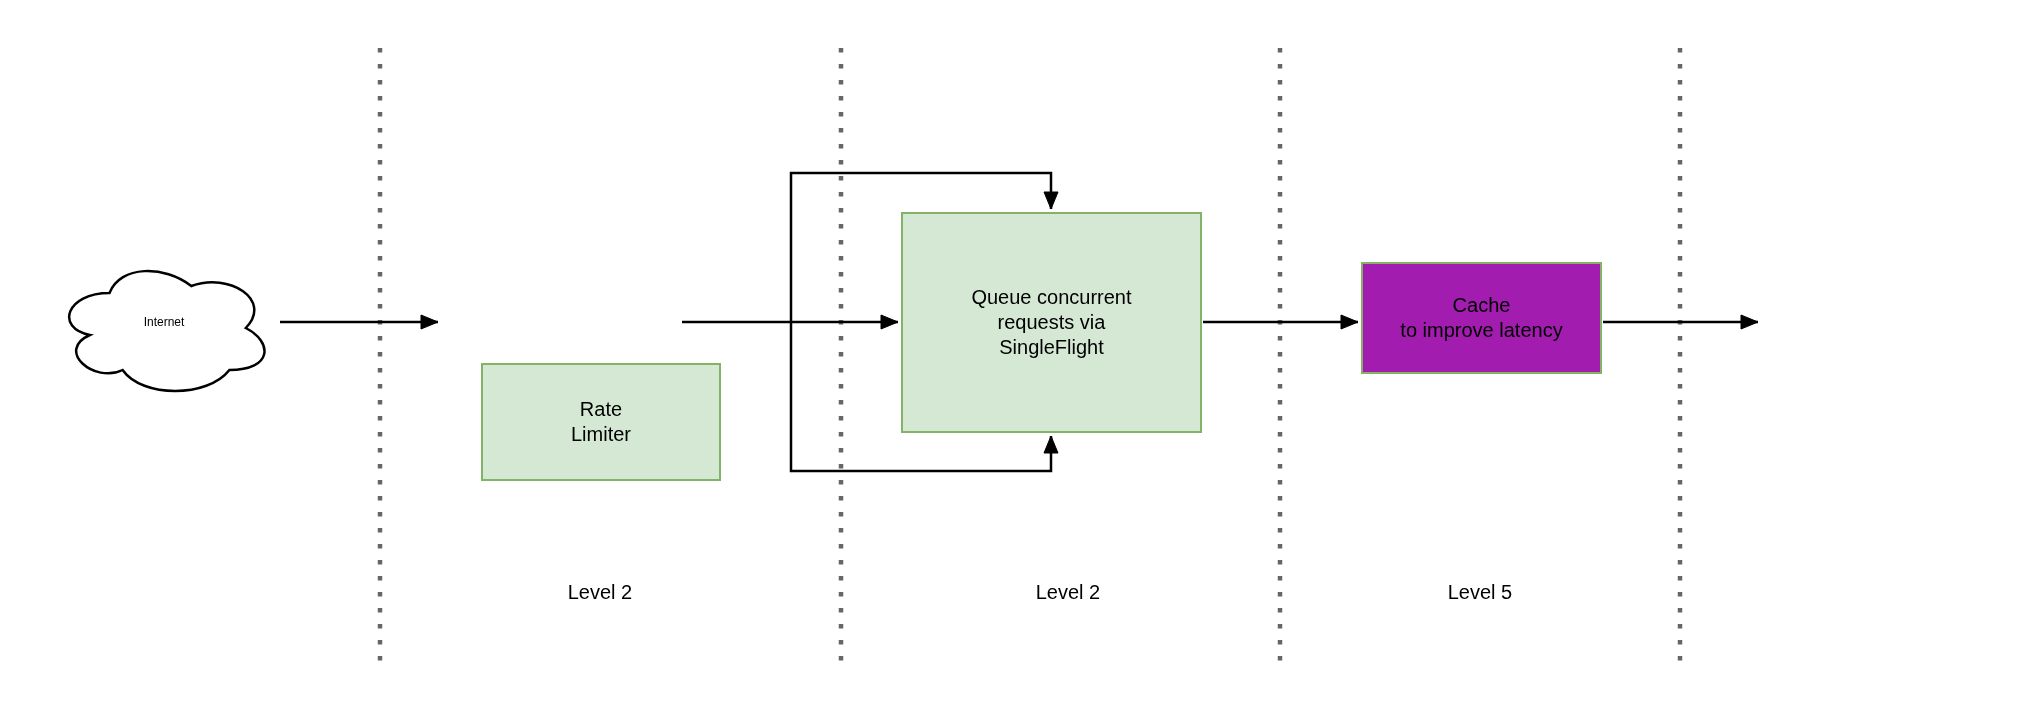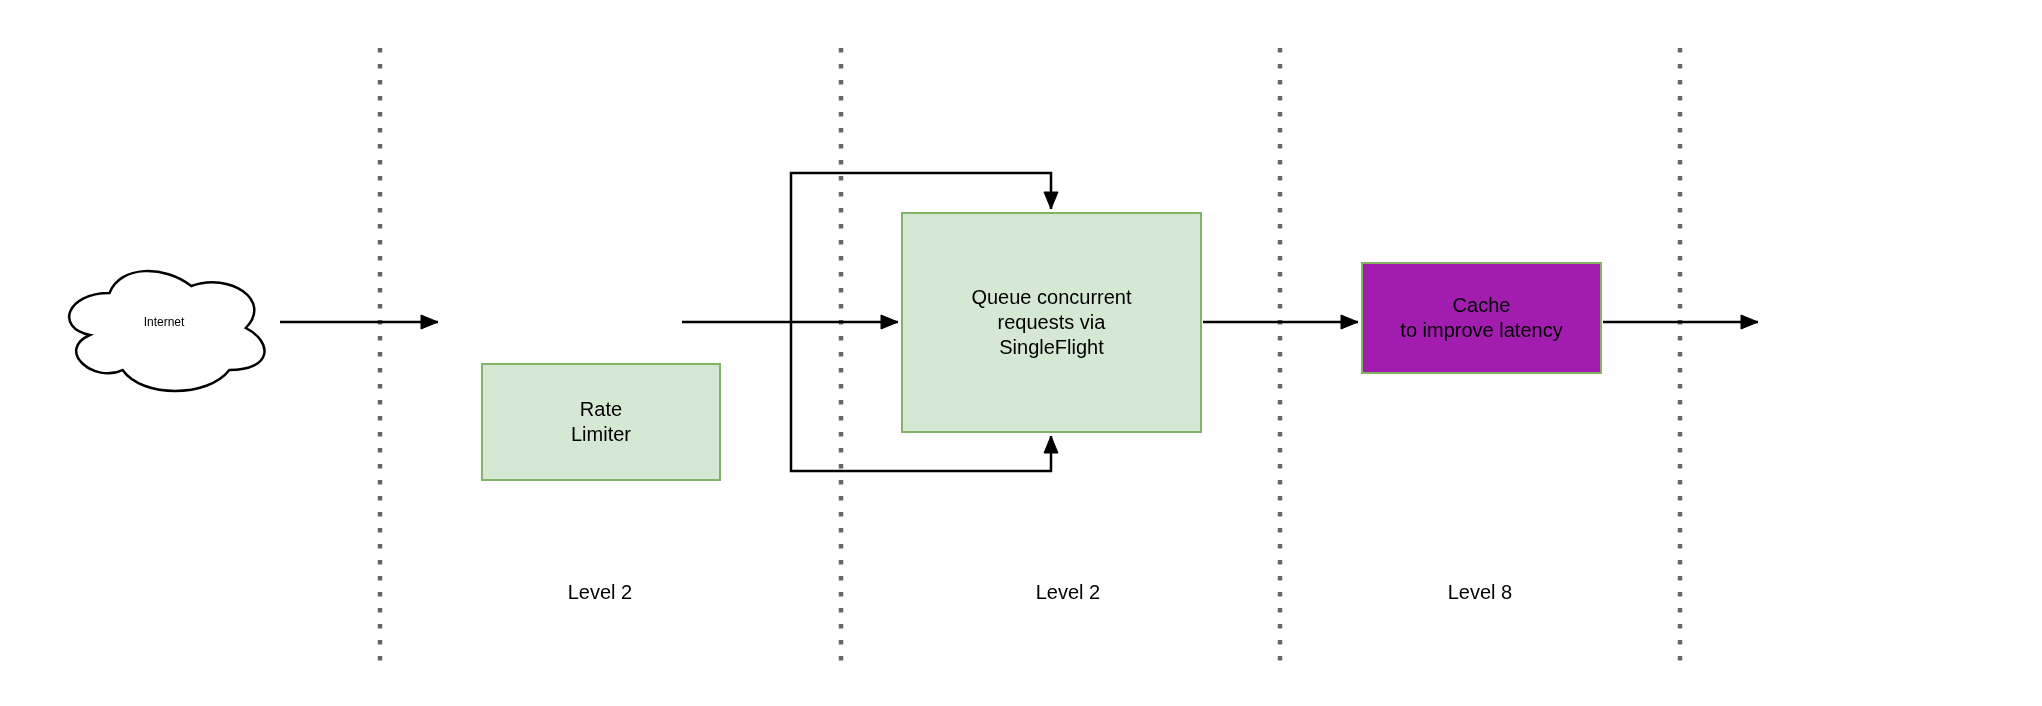--- a/index.html
+++ b/index.html
@@ -112,15 +112,15 @@
   </div>
 
   <div class="node node-cache">
     <span>Cache
 to improve latency</span>
   </div>
 
 
   <div class="lane-label lane-label-3">Level 2</div>
   <div class="lane-label lane-label-2">Level 2</div>
-  <div class="lane-label lane-label-1">Level 8</div>
+  <div class="lane-label lane-label-1">Level 5</div>
 
 </div>
 
 </body></html>

